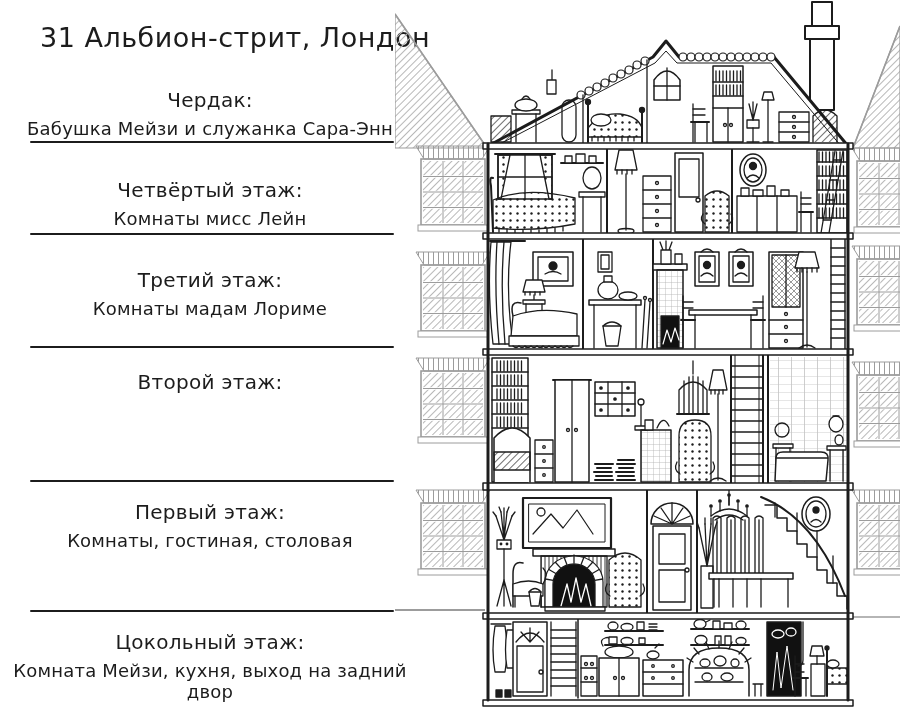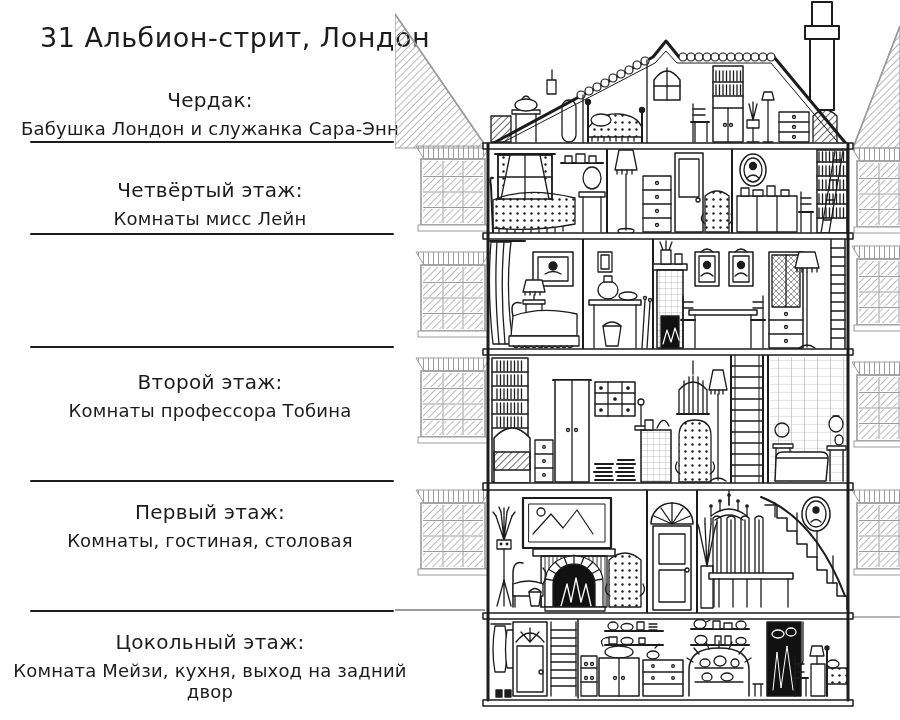--- a/index.html
+++ b/index.html
@@ -26,35 +26,38 @@
   .art{position:absolute;left:395px;top:0;width:505px;height:720px;}
 </style>
 </head>
 <body>
 
 <div class="legend">
   <div class="page-title">31 Альбион-стрит, Лондон</div>
 
   <section class="floor-block b1">
     <div class="floor-heading">Чердак:</div>
-    <div class="floor-occupants">Бабушка Лондон и служанка Сара-Энн</div>
+    <div class="floor-occupants">Бабушка Мейзи и служанка Сара-Энн</div>
   </section>
   <div class="rule r1"></div>
 
   <section class="floor-block b2">
     <div class="floor-heading">Четвёртый этаж:</div>
     <div class="floor-occupants">Комнаты мисс Лейн</div>
   </section>
   <div class="rule r2"></div>
 
+  <section class="floor-block b3">
+    <div class="floor-heading">Третий этаж:</div>
+    <div class="floor-occupants">Комнаты мадам Лориме</div>
+  </section>
   <div class="rule r3"></div>
 
   <section class="floor-block b4">
     <div class="floor-heading">Второй этаж:</div>
-    <div class="floor-occupants">Комнаты профессора Тобина</div>
   </section>
   <div class="rule r4"></div>
 
   <section class="floor-block b5">
     <div class="floor-heading">Первый этаж:</div>
     <div class="floor-occupants">Комнаты, гостиная, столовая</div>
   </section>
   <div class="rule r5"></div>
 
   <section class="floor-block b6">

